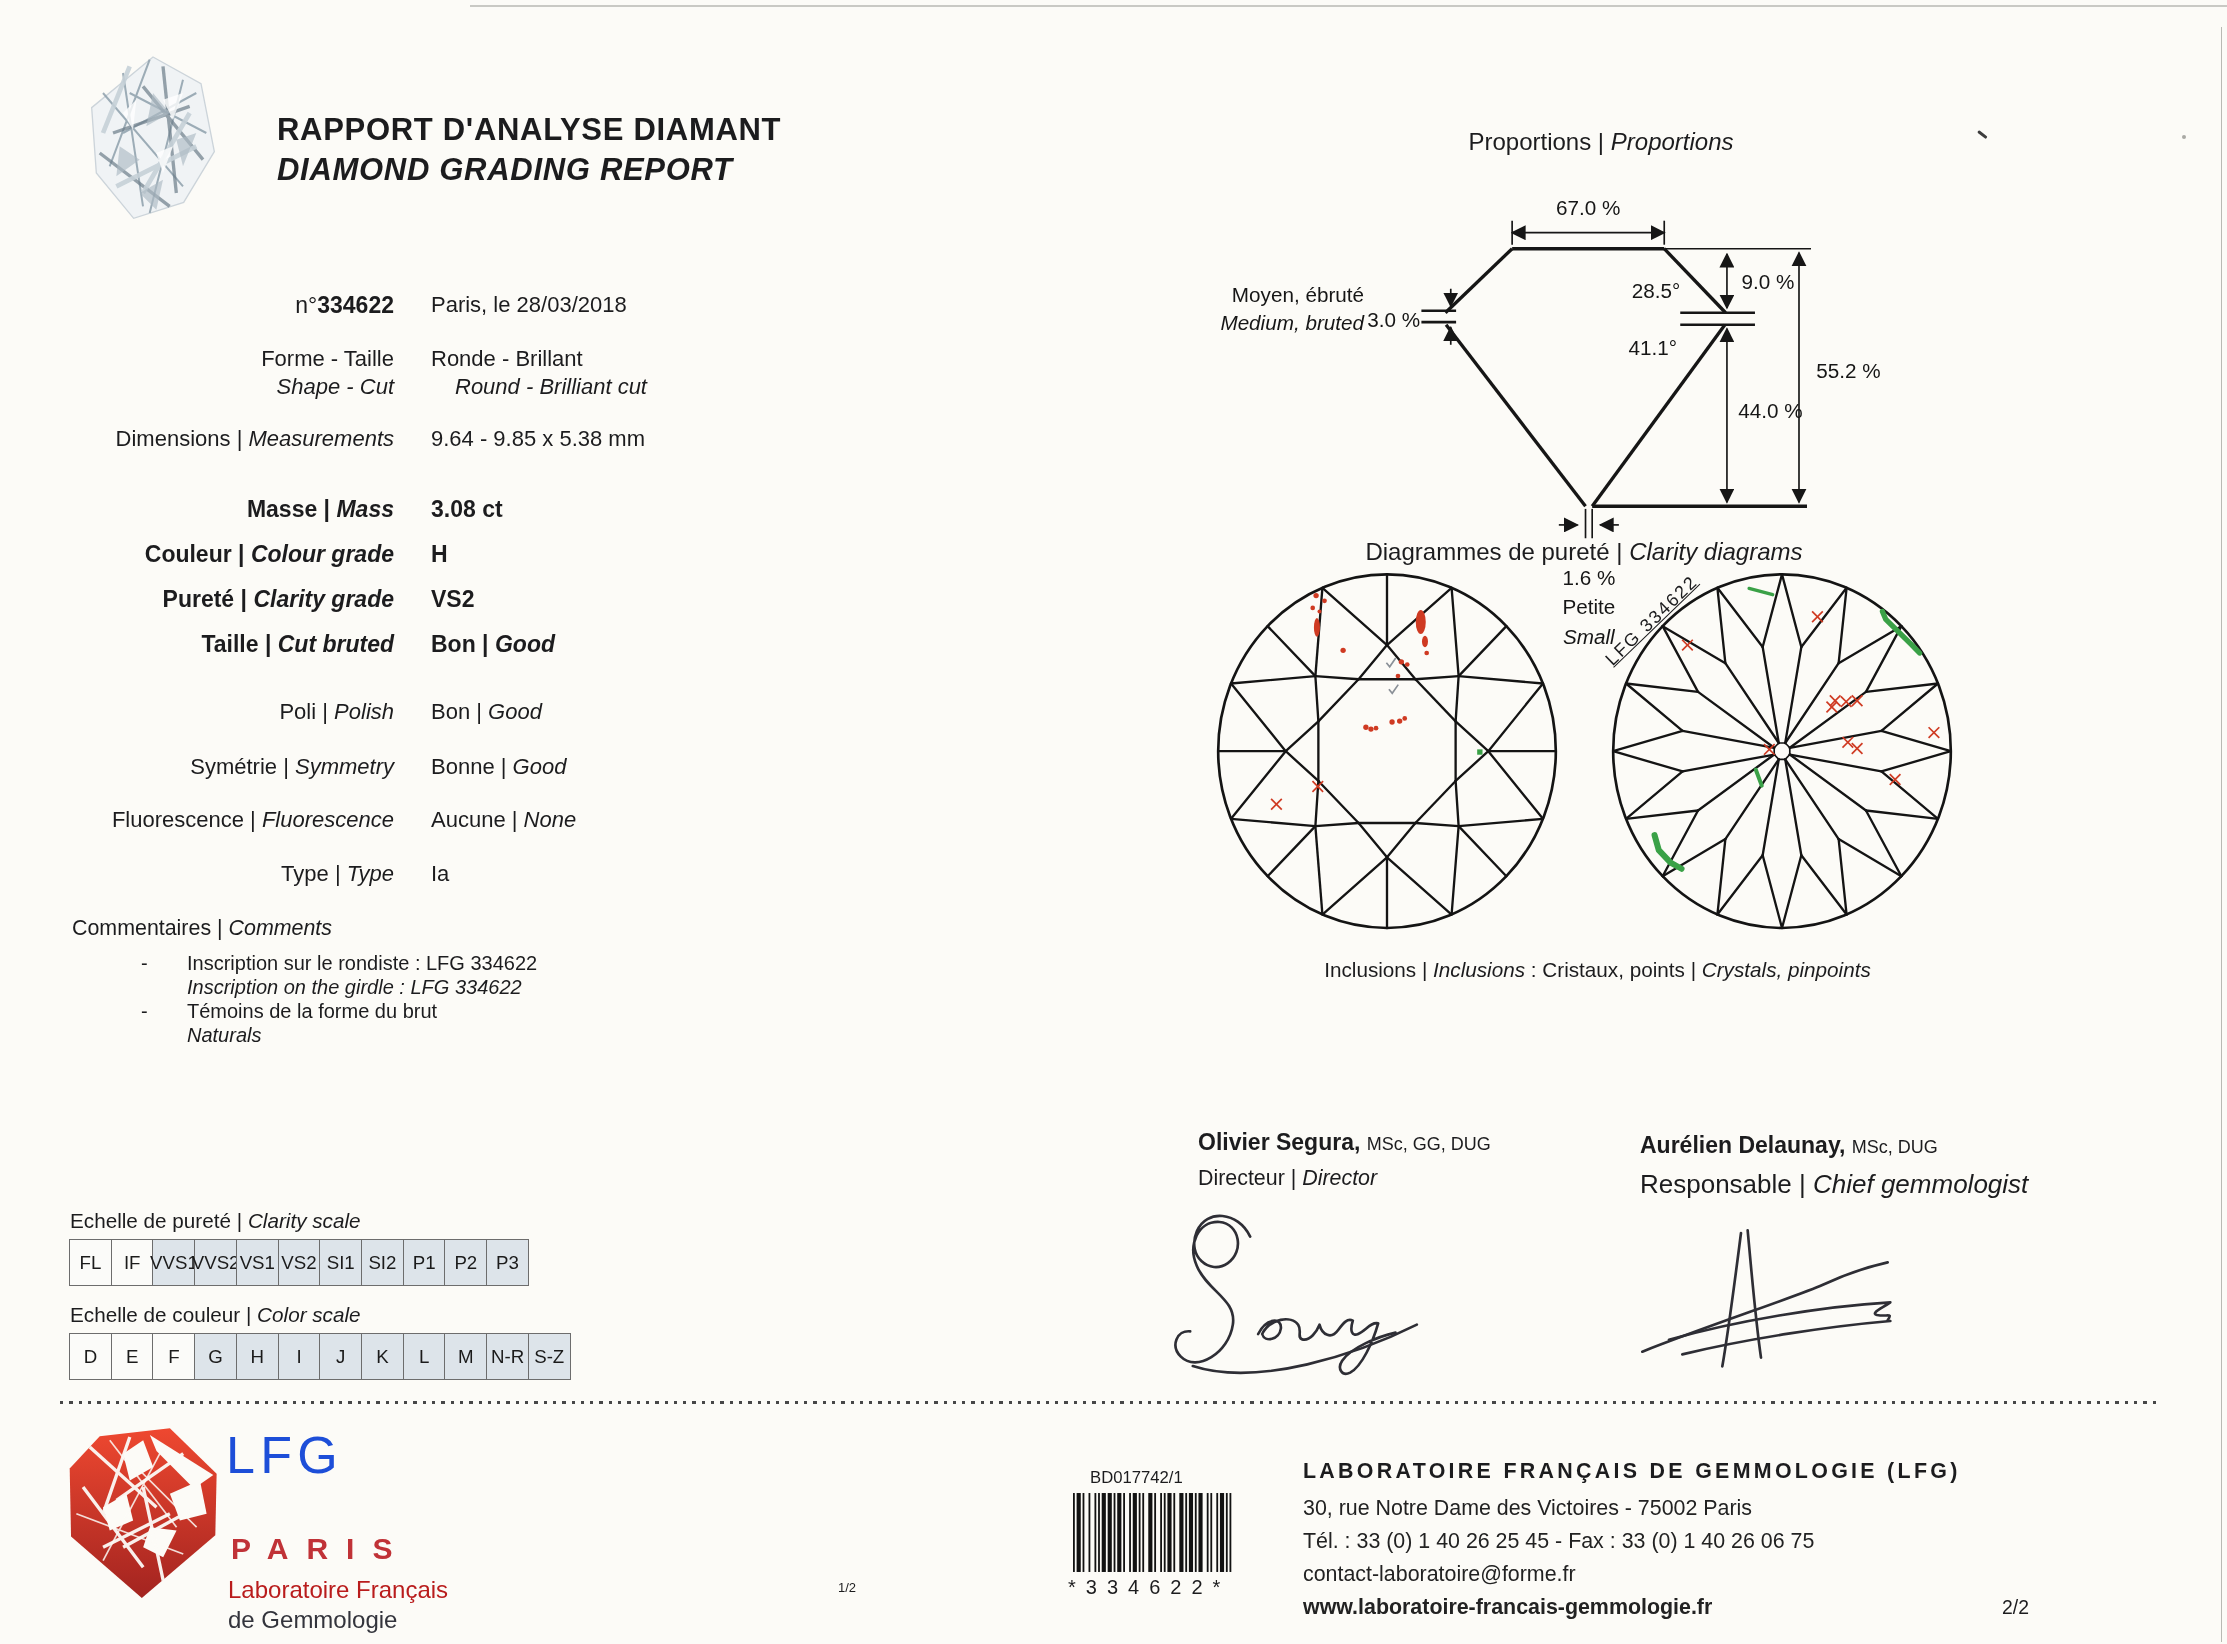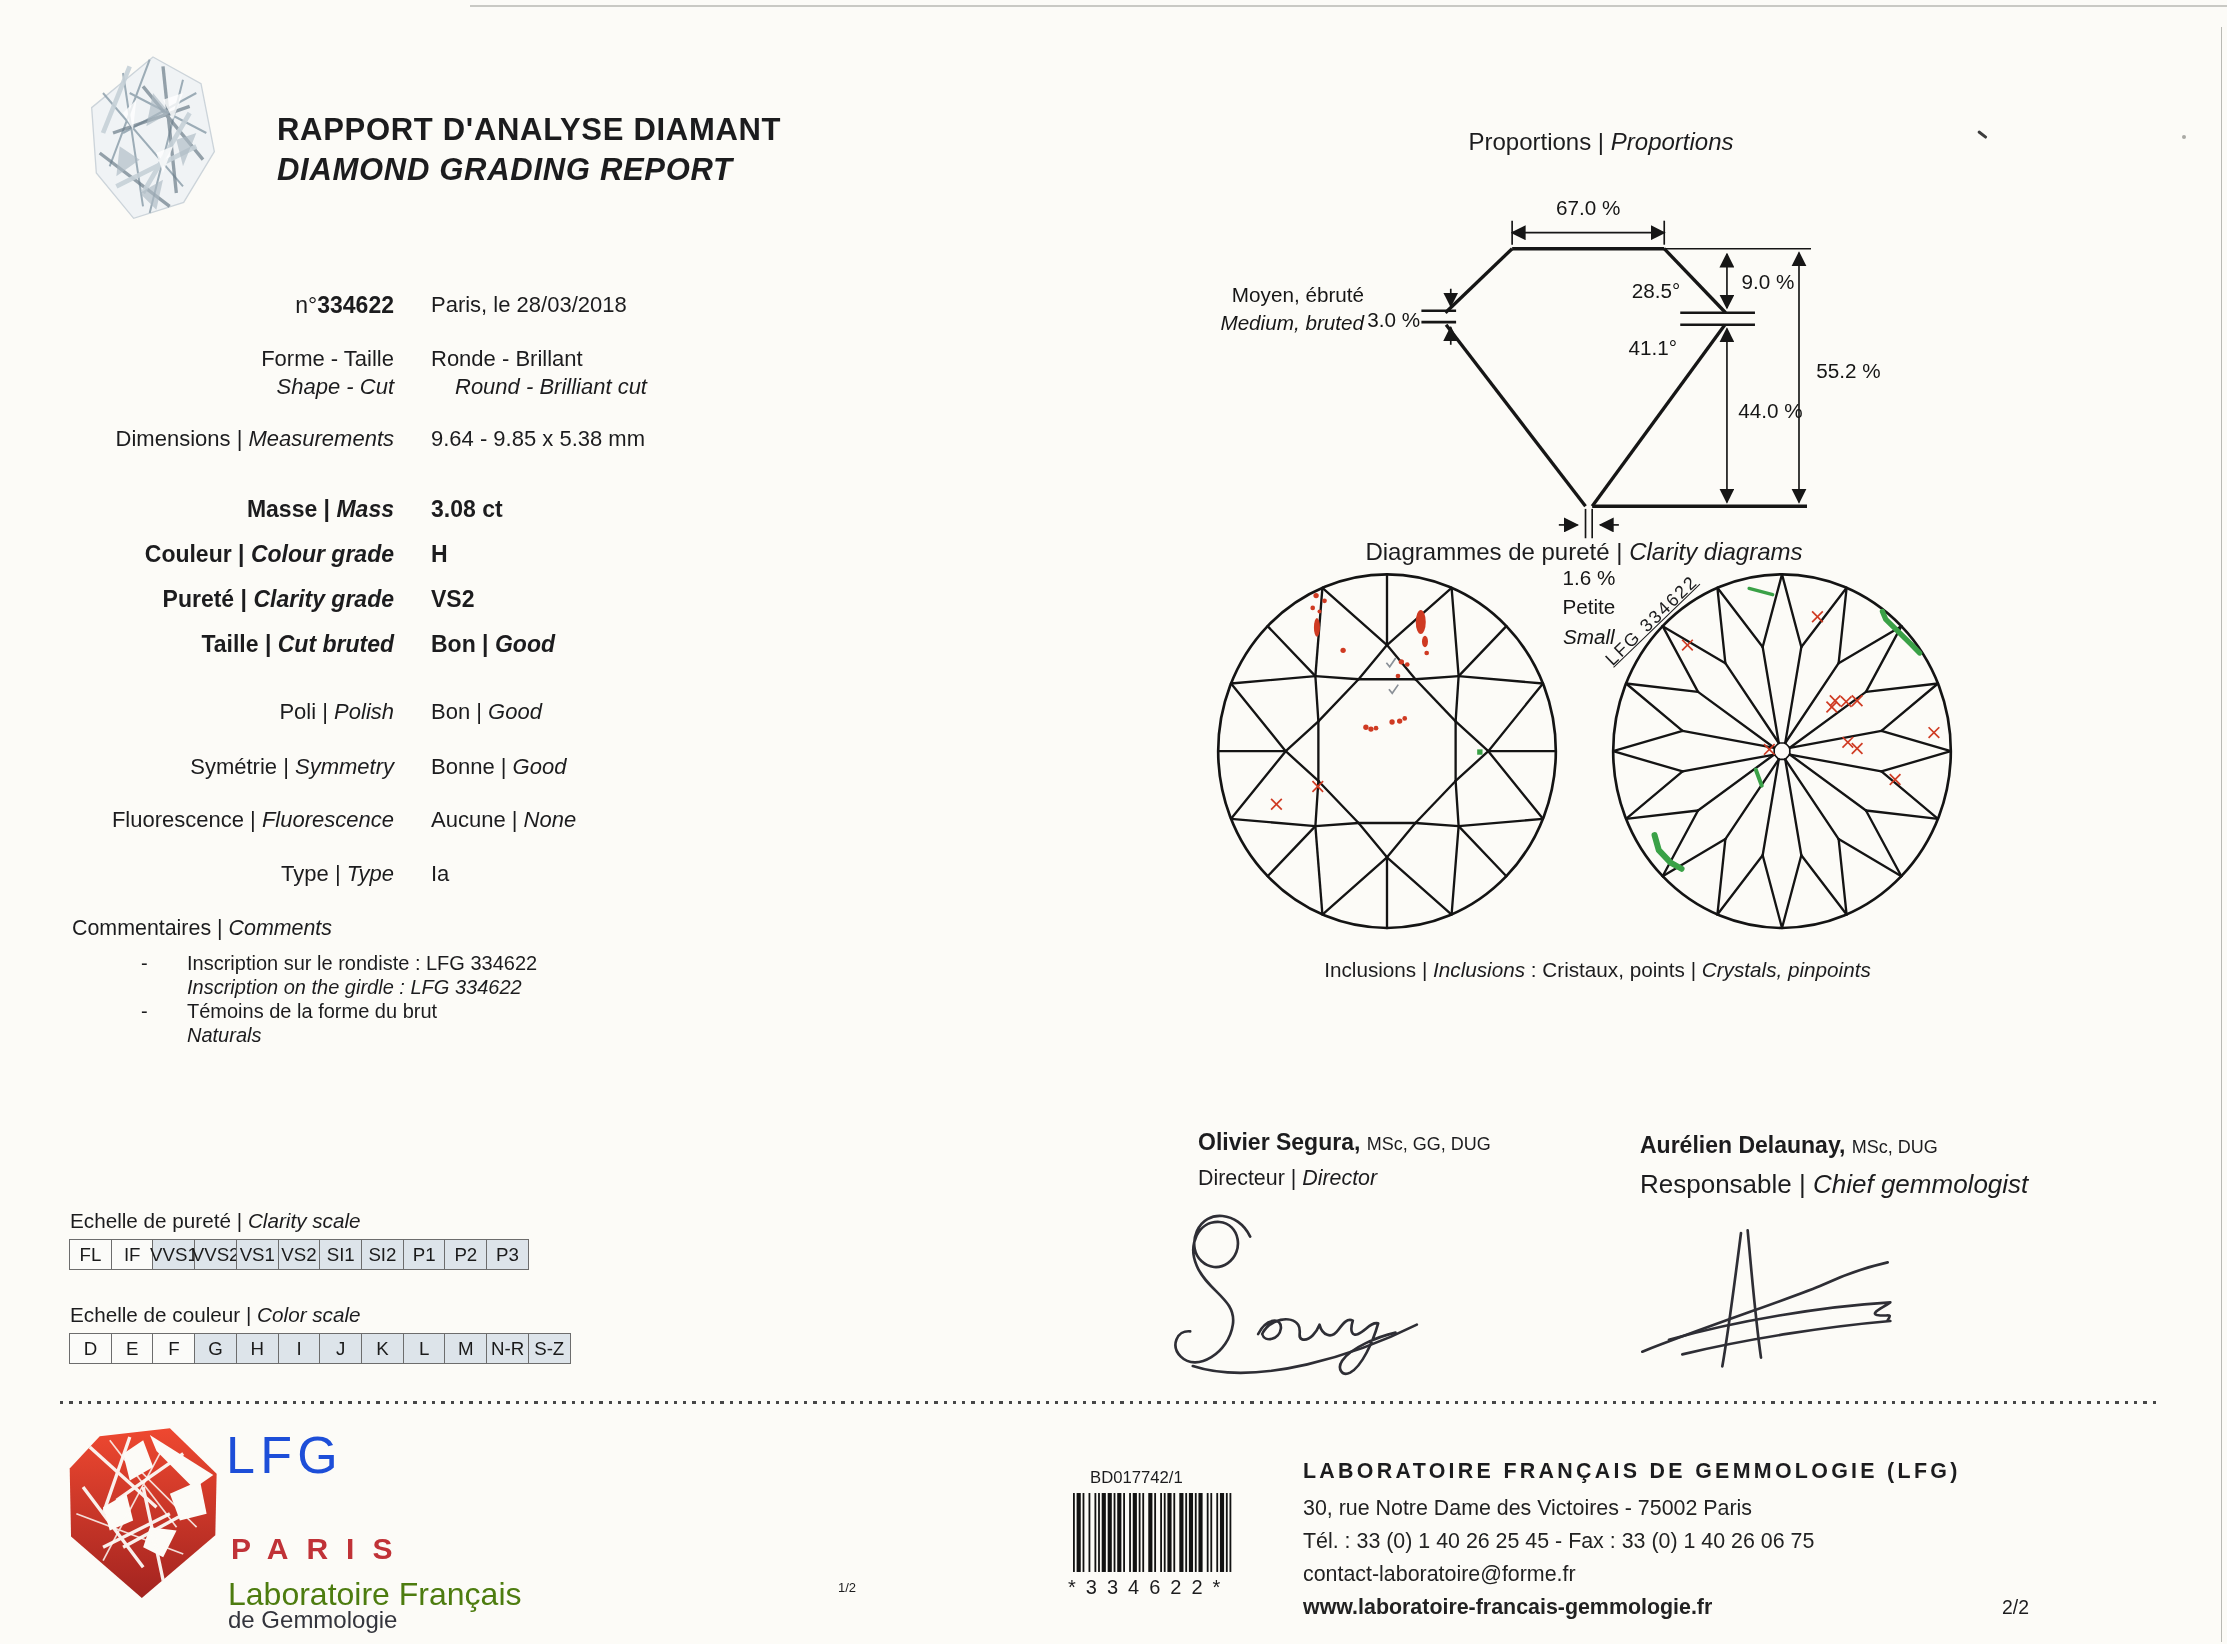--- a/index.html
+++ b/index.html
@@ -11,21 +11,21 @@
   
   .lblrow{position:absolute;left:40px;width:354px;text-align:right;font-size:22px;white-space:nowrap;}
   .valrow{position:absolute;left:431px;font-size:22px;white-space:nowrap;}
   .big{font-size:23px;font-weight:bold;}
   .title1{font-size:31px;font-weight:bold;letter-spacing:0.7px;}
   .title2{font-size:31px;font-weight:bold;font-style:italic;letter-spacing:0.7px;}
   .sechead{font-size:24px;white-space:nowrap;}
   .comment{font-size:20px;white-space:nowrap;}
   .scale-label{font-size:20.7px;white-space:nowrap;}
   .scale-table{position:absolute;display:flex;}
-  .scale-cell{box-sizing:border-box;width:43px;height:31px;border:1.3px solid #6d6d6d;margin-left:-1.3px;
+  .scale-cell{box-sizing:border-box;width:43px;height:47px;border:1.3px solid #6d6d6d;margin-left:-1.3px;
               display:flex;align-items:center;justify-content:center;font-size:18.7px;color:#1b1b1b;background:#dde4ea;}
   .scale-cell.plain{background:#fbfbf9;}
   .scale-table .scale-cell:first-child{margin-left:0;}
   .dotline{position:absolute;height:3.3px;
            background-image:repeating-linear-gradient(90deg,#474747 0 3.3px,transparent 3.3px 9.3px);}
   .footline{font-size:21.4px;white-space:nowrap;color:#222;}
   svg text{font-family:"Liberation Sans", sans-serif;fill:#161616;}
   .sig path{stroke:#2e2e35;stroke-width:4;fill:none;stroke-linecap:round;stroke-linejoin:round;}
 </style>
 </head>
@@ -475,21 +475,21 @@
     <g stroke="#fcfbf7" stroke-width="2.5" opacity="0.85">
       <line x1="70" y1="20" x2="170" y2="150"></line>
         <line x1="150" y1="30" x2="60" y2="200"></line>
       <line x1="20" y1="130" x2="180" y2="190"></line>
         <line x1="110" y1="60" x2="200" y2="150"></line>
     </g>
   </svg>
 </div>
 <div class="abs" style="left:226px;top:1429px;font-size:52px;font-weight:500;letter-spacing:5.3px;color:#1d4ed8;line-height:1;">LFG</div>
 <div class="abs" style="left:231px;top:1532px;font-size:30px;font-weight:600;letter-spacing:18px;color:#c03237;">PARIS</div>
-<div class="abs" style="left:228px;top:1576px;font-size:32px;color:#4d7c0f;">Laboratoire Français</div>
+<div class="abs" style="left:228px;top:1576px;font-size:24px;color:#b91c1c;">Laboratoire Français</div>
 <div class="abs" style="left:228px;top:1606px;font-size:24px;color:#33343c;">de Gemmologie</div>
 
 <div class="abs" style="left:838px;top:1580px;font-size:13px;">1/2</div>
 
 <div class="abs" style="left:1090px;top:1468px;font-size:16.7px;">BD017742/1</div>
 <div class="abs" style="left:1073px;top:1493px;width:182px;height:79px;">
   <svg id="barcodeSvg" width="182" height="79" viewBox="0 0 272 118">
       <rect x="0" y="0" width="2.7" height="118" fill="#121212"></rect>
       <rect x="5.4" y="0" width="6.2" height="118" fill="#121212"></rect>
       <rect x="14.3" y="0" width="2.7" height="118" fill="#121212"></rect>

